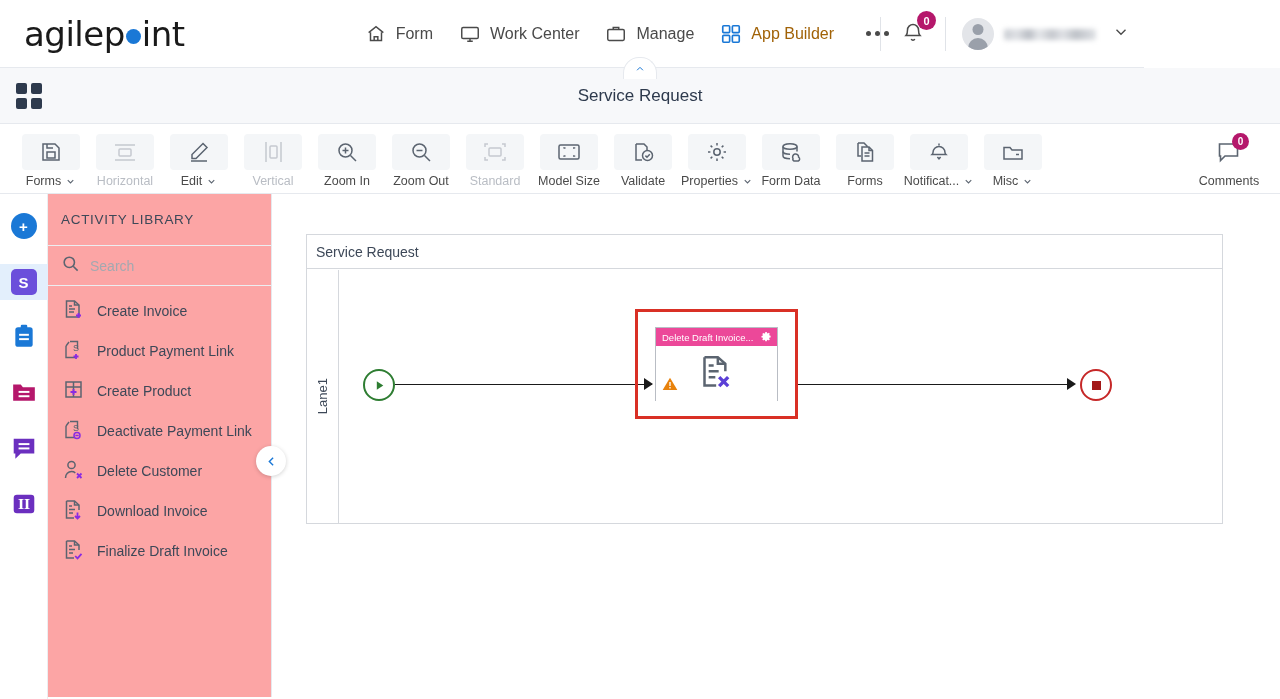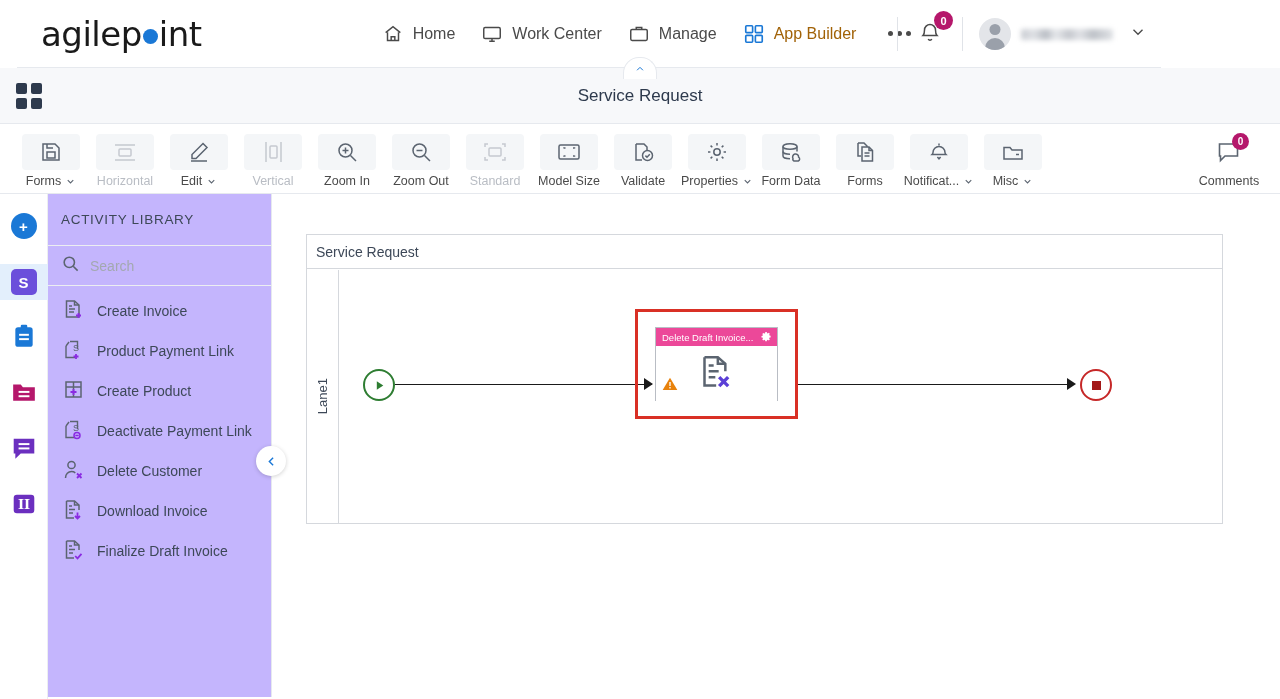--- a/index.html
+++ b/index.html
@@ -9,21 +9,21 @@
     background: #ffffff;
     overflow: hidden;
     color: #444;
   }
 
   
   .topbar {
     position: absolute; left: 0; top: 0; width: 1144px; height: 68px;
     background: #ffffff;
     border-bottom: 1px solid #e6e9ee;
-    display: flex; align-items: center; margin-left: 17px;
+    display: flex; align-items: center;
   }
   .logo {
     margin-left: 24px;
     font-size: 34px;
     letter-spacing: -0.5px;
     color: #1a1a1a;
     font-weight: 400;
     display: flex; align-items: center;
     font-family: "DejaVu Sans", sans-serif;
   }
@@ -149,21 +149,21 @@
   .rail-item { width: 48px; display: flex; align-items: center; justify-content: center;
                height: 36px; cursor: pointer; }
   .rail-item.sel { background: #e3effc; }
   .sq { width: 26px; height: 26px; border-radius: 5px;
         display: flex; align-items: center; justify-content: center;
         color: #fff; font-size: 15px; font-weight: 700; }
 
   
   .panel {
     position: absolute; left: 48px; top: 194px; width: 224px; bottom: 2px;
-    background: #c4b5fd; border-right: 1px solid #e6e9ee;
+    background: #fca5a5; border-right: 1px solid #e6e9ee;
   }
   .panel-head {
     height: 52px; display: flex; align-items: center;
     padding-left: 13px; font-size: 13.5px; letter-spacing: 0.7px;
     color: #3d4858; border-bottom: 1px solid #eceef1;
   }
   .search-row {
     height: 40px; display: flex; align-items: center; gap: 10px;
     padding-left: 13px; border-bottom: 1px solid #eceef1;
   }
@@ -276,21 +276,21 @@
 
   <div class="nav">
     <div class="nav-item">
       <span>
         <svg width="22" height="22" viewBox="0 0 24 24" fill="none" stroke="#4a4a4a" stroke-width="1.6">
           <path d="M4 10.5L12 4l8 6.5"></path>
             <path d="M6 10v9h12v-9"></path>
             <path d="M10 19v-4h4v4"></path>
         </svg>
       </span>
-      <span>Home</span>
+      <span>Form</span>
     </div>
     <div class="nav-item">
       <span>
         <svg width="22" height="22" viewBox="0 0 24 24" fill="none" stroke="#4a4a4a" stroke-width="1.6">
           <rect x="3" y="5" width="18" height="12" rx="1.5"></rect>
             <path d="M9 20h6M12 17v3"></path>
         </svg>
       </span>
       <span>Work Center</span>
     </div>

